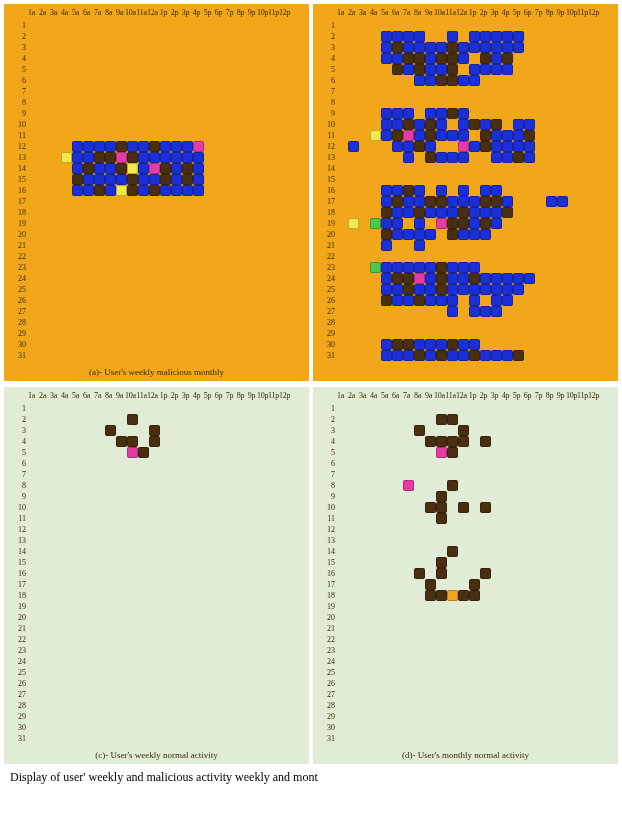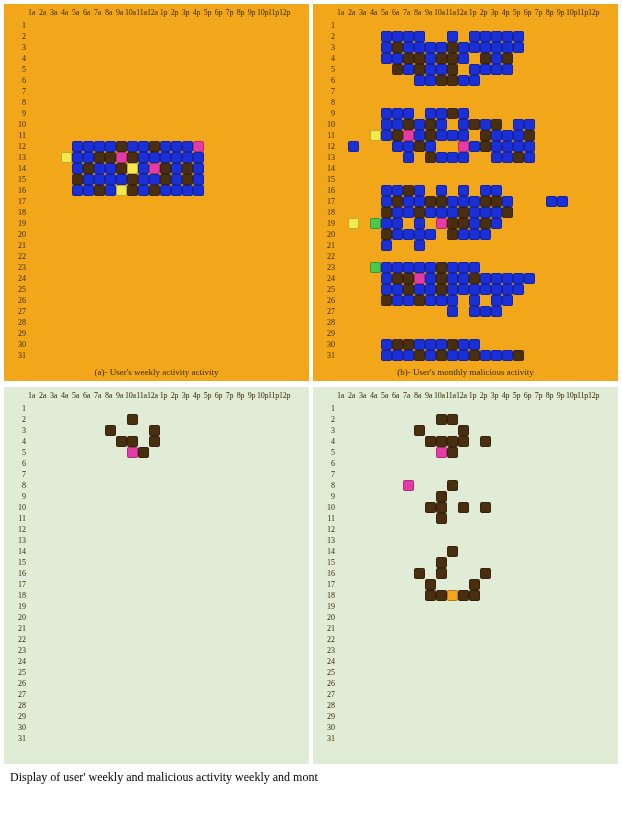--- a/index.html
+++ b/index.html
@@ -986,21 +986,21 @@
             <div class="cell"></div>
             <div class="cell"></div>
             <div class="cell"></div>
             <div class="cell"></div>
             <div class="cell"></div>
             <div class="cell"></div>
             <div class="cell"></div>
           </div>
         </div>
       </div>
-    <div class="caption">(a)- User's weekly activity activity</div>
+    <div class="caption">(a)- User's weekly malicious monthly</div>
   </div>
   <div class="panel orange" id="panel-b">
     <div class="cols">
         <span>1a</span>
         <span>2a</span>
         <span>3a</span>
         <span>4a</span>
         <span>5a</span>
         <span>6a</span>
         <span>7a</span>
@@ -1916,21 +1916,20 @@
             <div class="cell"></div>
             <div class="cell"></div>
             <div class="cell"></div>
             <div class="cell"></div>
             <div class="cell"></div>
             <div class="cell"></div>
             <div class="cell"></div>
           </div>
         </div>
       </div>
-    <div class="caption">(b)- User's monthly malicious activity</div>
   </div>
   <div class="panel green" id="panel-c">
     <div class="cols">
         <span>1a</span>
         <span>2a</span>
         <span>3a</span>
         <span>4a</span>
         <span>5a</span>
         <span>6a</span>
         <span>7a</span>
@@ -2846,20 +2845,21 @@
             <div class="cell"></div>
             <div class="cell"></div>
             <div class="cell"></div>
             <div class="cell"></div>
             <div class="cell"></div>
             <div class="cell"></div>
             <div class="cell"></div>
           </div>
         </div>
       </div>
+    <div class="caption">(c)- User's weekly normal activity</div>
   </div>
   <div class="panel green" id="panel-d">
     <div class="cols">
         <span>1a</span>
         <span>2a</span>
         <span>3a</span>
         <span>4a</span>
         <span>5a</span>
         <span>6a</span>
         <span>7a</span>
@@ -3775,16 +3775,17 @@
             <div class="cell"></div>
             <div class="cell"></div>
             <div class="cell"></div>
             <div class="cell"></div>
             <div class="cell"></div>
             <div class="cell"></div>
             <div class="cell"></div>
           </div>
         </div>
       </div>
+    <div class="caption">(d)- User's monthly normal activity</div>
   </div>
 </div>
 
 <div class="figcap">Display of user' weekly and malicious activity weekly and mont</div>
 
 </body></html>

